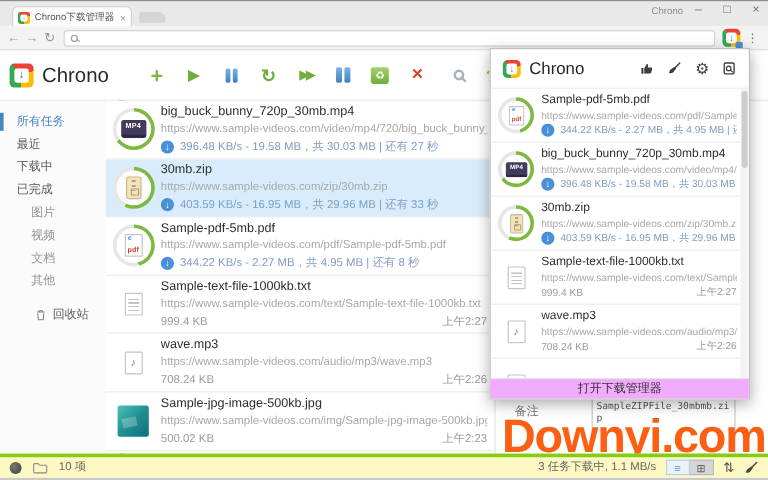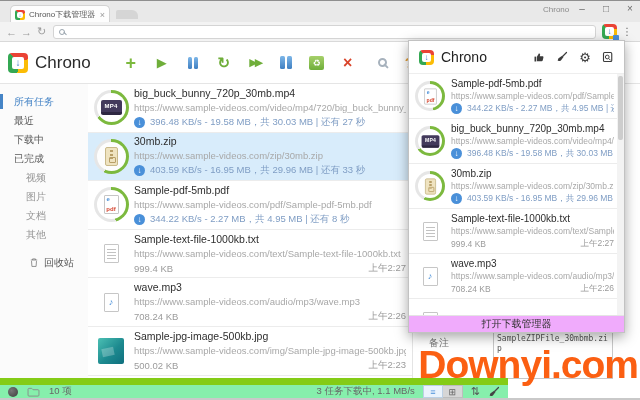--- a/index.html
+++ b/index.html
@@ -92,21 +92,21 @@
   .fi-jpg { width:26px; height:26px; border-radius:2px; background:linear-gradient(135deg,#4cc0b4 0%,#1d8a8f 55%,#0f6f7e 100%); }
   .fi-jpg::before { content:""; position:absolute; left:4px; top:10px; width:12px; height:8px; background:rgba(255,255,255,.25); transform:rotate(-12deg); }
 
   
   .detail { position:absolute; left:412px; top:84px; width:228px; height:294px; background:#fff; border-left:1px solid #e4e4e4; }
   .note-label { position:absolute; left:16px; top:252px; font-size:10px; color:#777; }
   .note-box { position:absolute; left:80px; top:247px; width:120px; height:48px; border:1px solid #c8c8c8; background:#fff; font-family:"DejaVu Sans Mono", monospace; font-size:8px; color:#555; padding:2px 3px; resize:none; overflow:hidden; line-height:1.2; }
   .watermark { position:absolute; right:2px; top:343px; font-size:39px; font-weight:bold; color:#fb5f12; z-index:6; letter-spacing:-1px; }
 
   
-  .statusbar { position:absolute; left:0; top:378px; width:508px; height:20px; background:#86efac; border-top:7px solid #84cc16; display:flex; align-items:center; font-size:9.5px; color:#666; z-index:7; }
+  .statusbar { position:absolute; left:0; top:378px; width:640px; height:20px; background:#fef9c3; border-top:3px solid #84cc16; display:flex; align-items:center; font-size:9.5px; color:#666; z-index:7; }
   .sb-left { display:flex; align-items:center; gap:9px; margin-left:8px; flex:1; }
   .globe { width:10px; height:10px; border-radius:50%; background:radial-gradient(circle at 35% 35%, #777, #3d3d3d); }
   .sb-right { display:flex; align-items:center; gap:8px; margin-right:8px; }
   .vtoggle { display:flex; }
   .vbtn { width:20px; height:13px; display:flex; align-items:center; justify-content:center; font-size:9px; }
   .vbtn.list { border:1px solid #bcd0e4; background:#eaf3fc; color:#4a90d9; }
   .vbtn.grid { border:1px solid #bdbdbd; border-left:none; background:#d6d6d6; color:#666; }
   .sort-g { font-size:11px; color:#555; }
   .bottom-edge { position:absolute; left:0; top:398px; width:640px; height:2px; background:#c9c9c9; }
 
@@ -196,22 +196,22 @@
       <span class="mag-l"></span>
       <span class="g-help">?</span>
     </div>
   </div>
 
   <div class="sidebar">
     <div class="side-item sel">所有任务</div>
     <div class="side-item">最近</div>
     <div class="side-item">下载中</div>
     <div class="side-item">已完成</div>
+    <div class="side-item indent">图片</div>
     <div class="side-item indent">视频</div>
-    <div class="side-item indent">图片</div>
     <div class="side-item indent">文档</div>
     <div class="side-item indent">其他</div>
     <div class="side-item side-trash">
       <svg width="10" height="11" viewBox="0 0 14 14">
           <path d="M2.5 3.5h9M5 3.5V2h4v1.5M3.5 5l.6 7.5h5.8L10.5 5" stroke="#777" stroke-width="1.1" fill="none"></path>
         </svg>
       <span>回收站</span>
     </div>
   </div>
 

